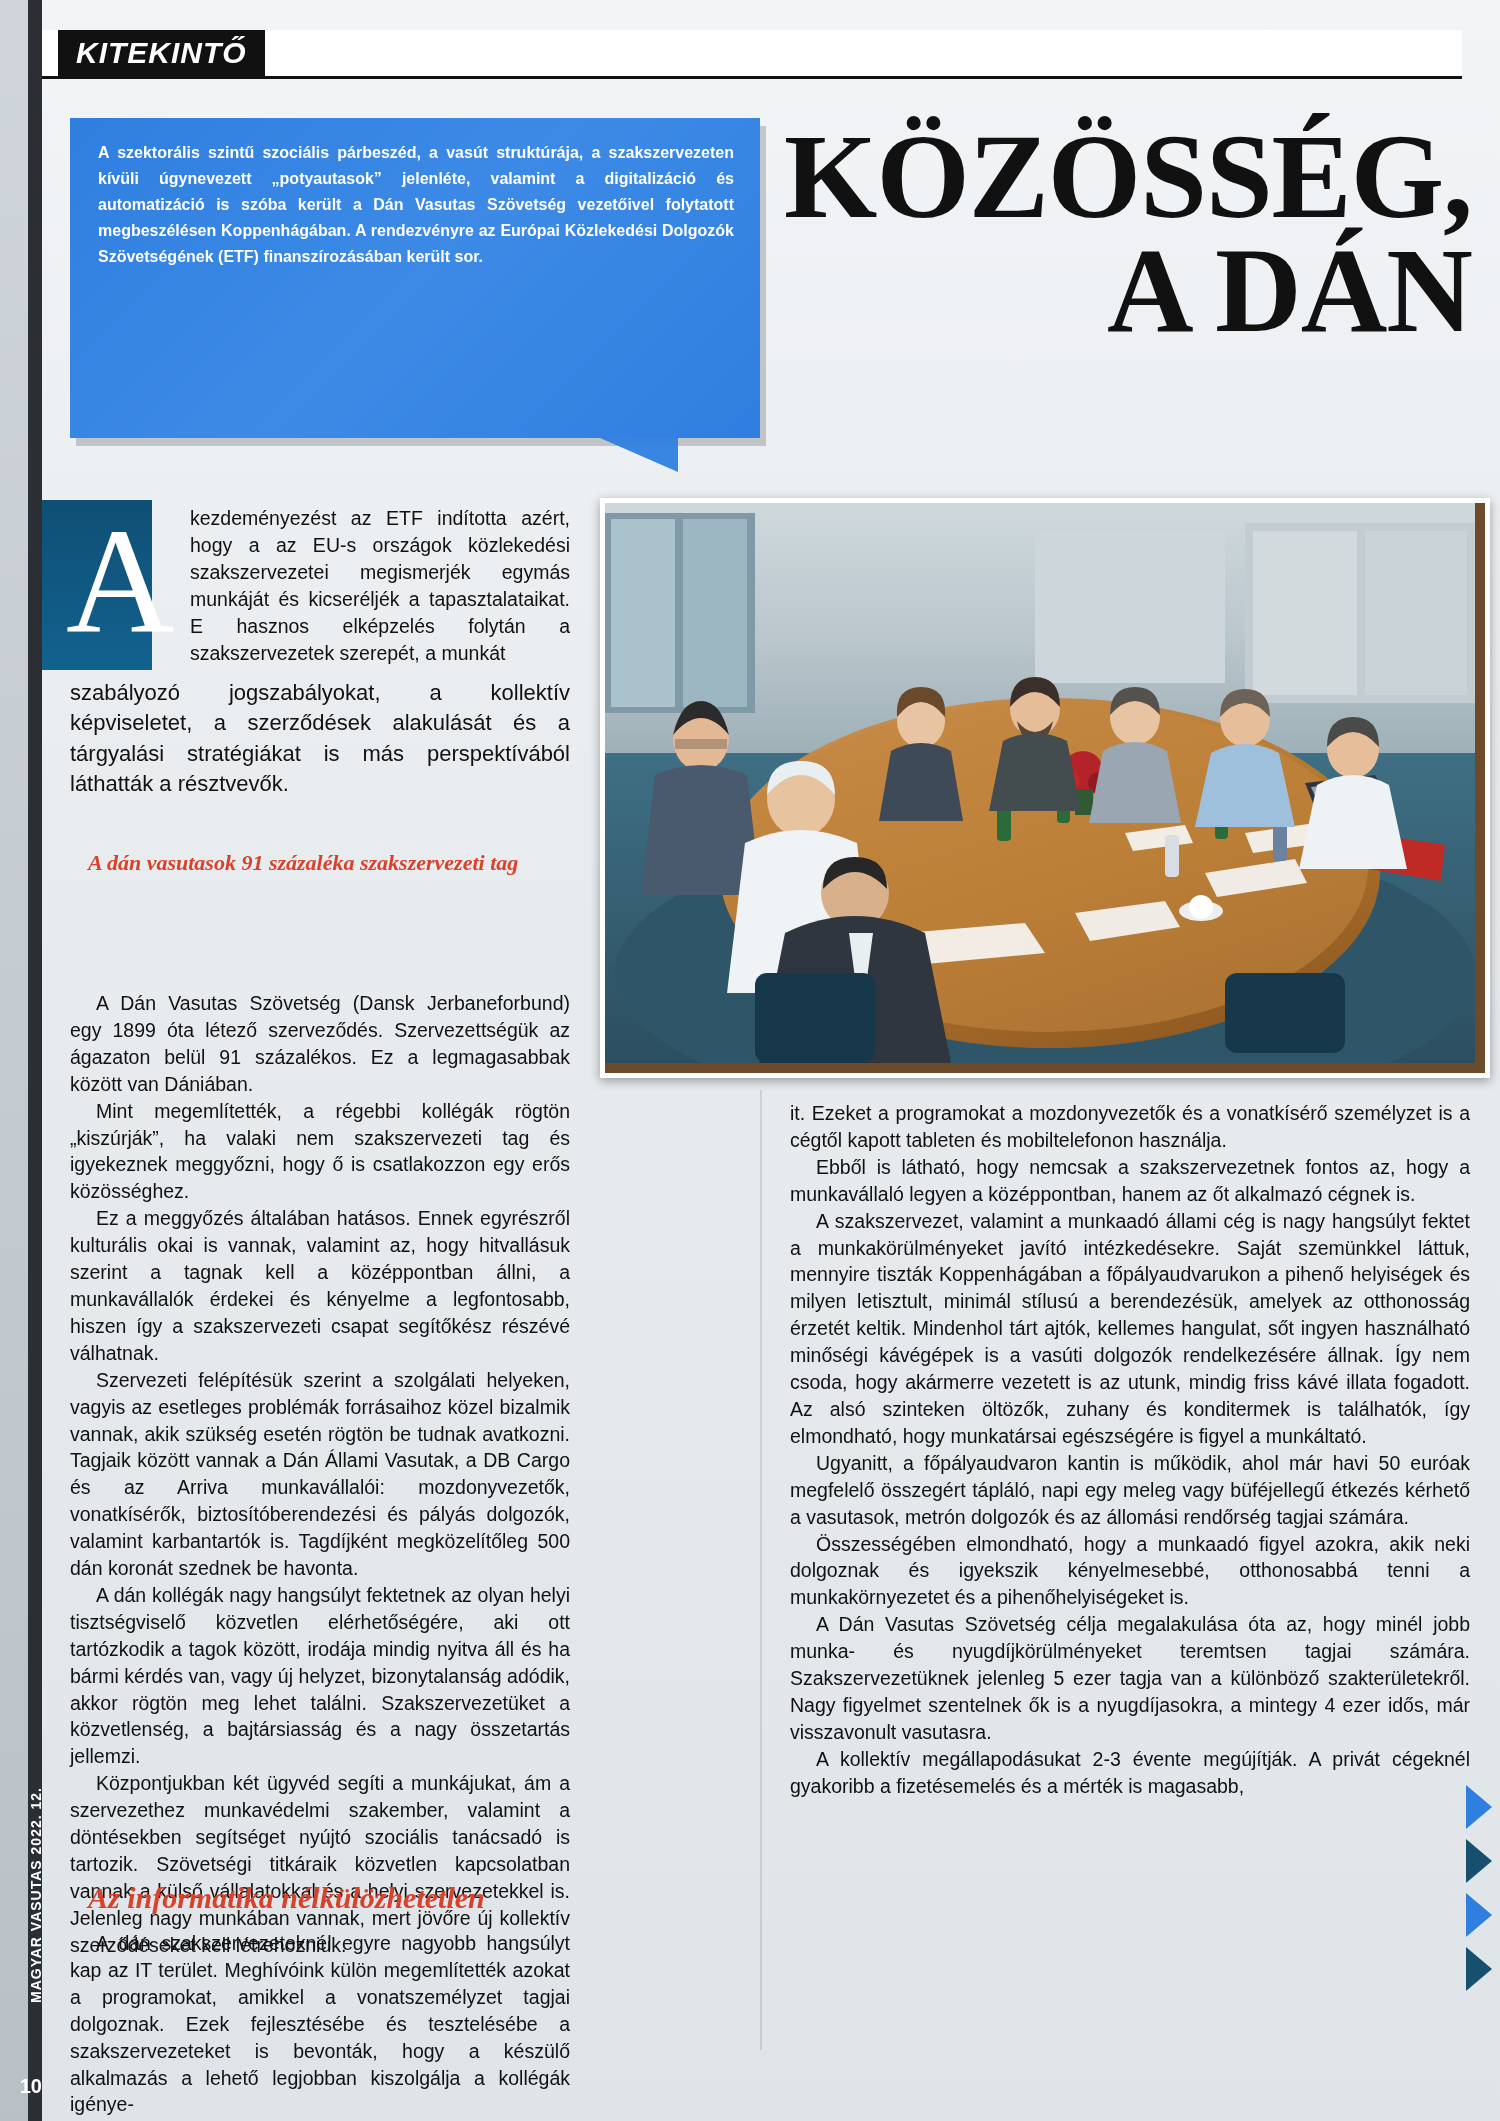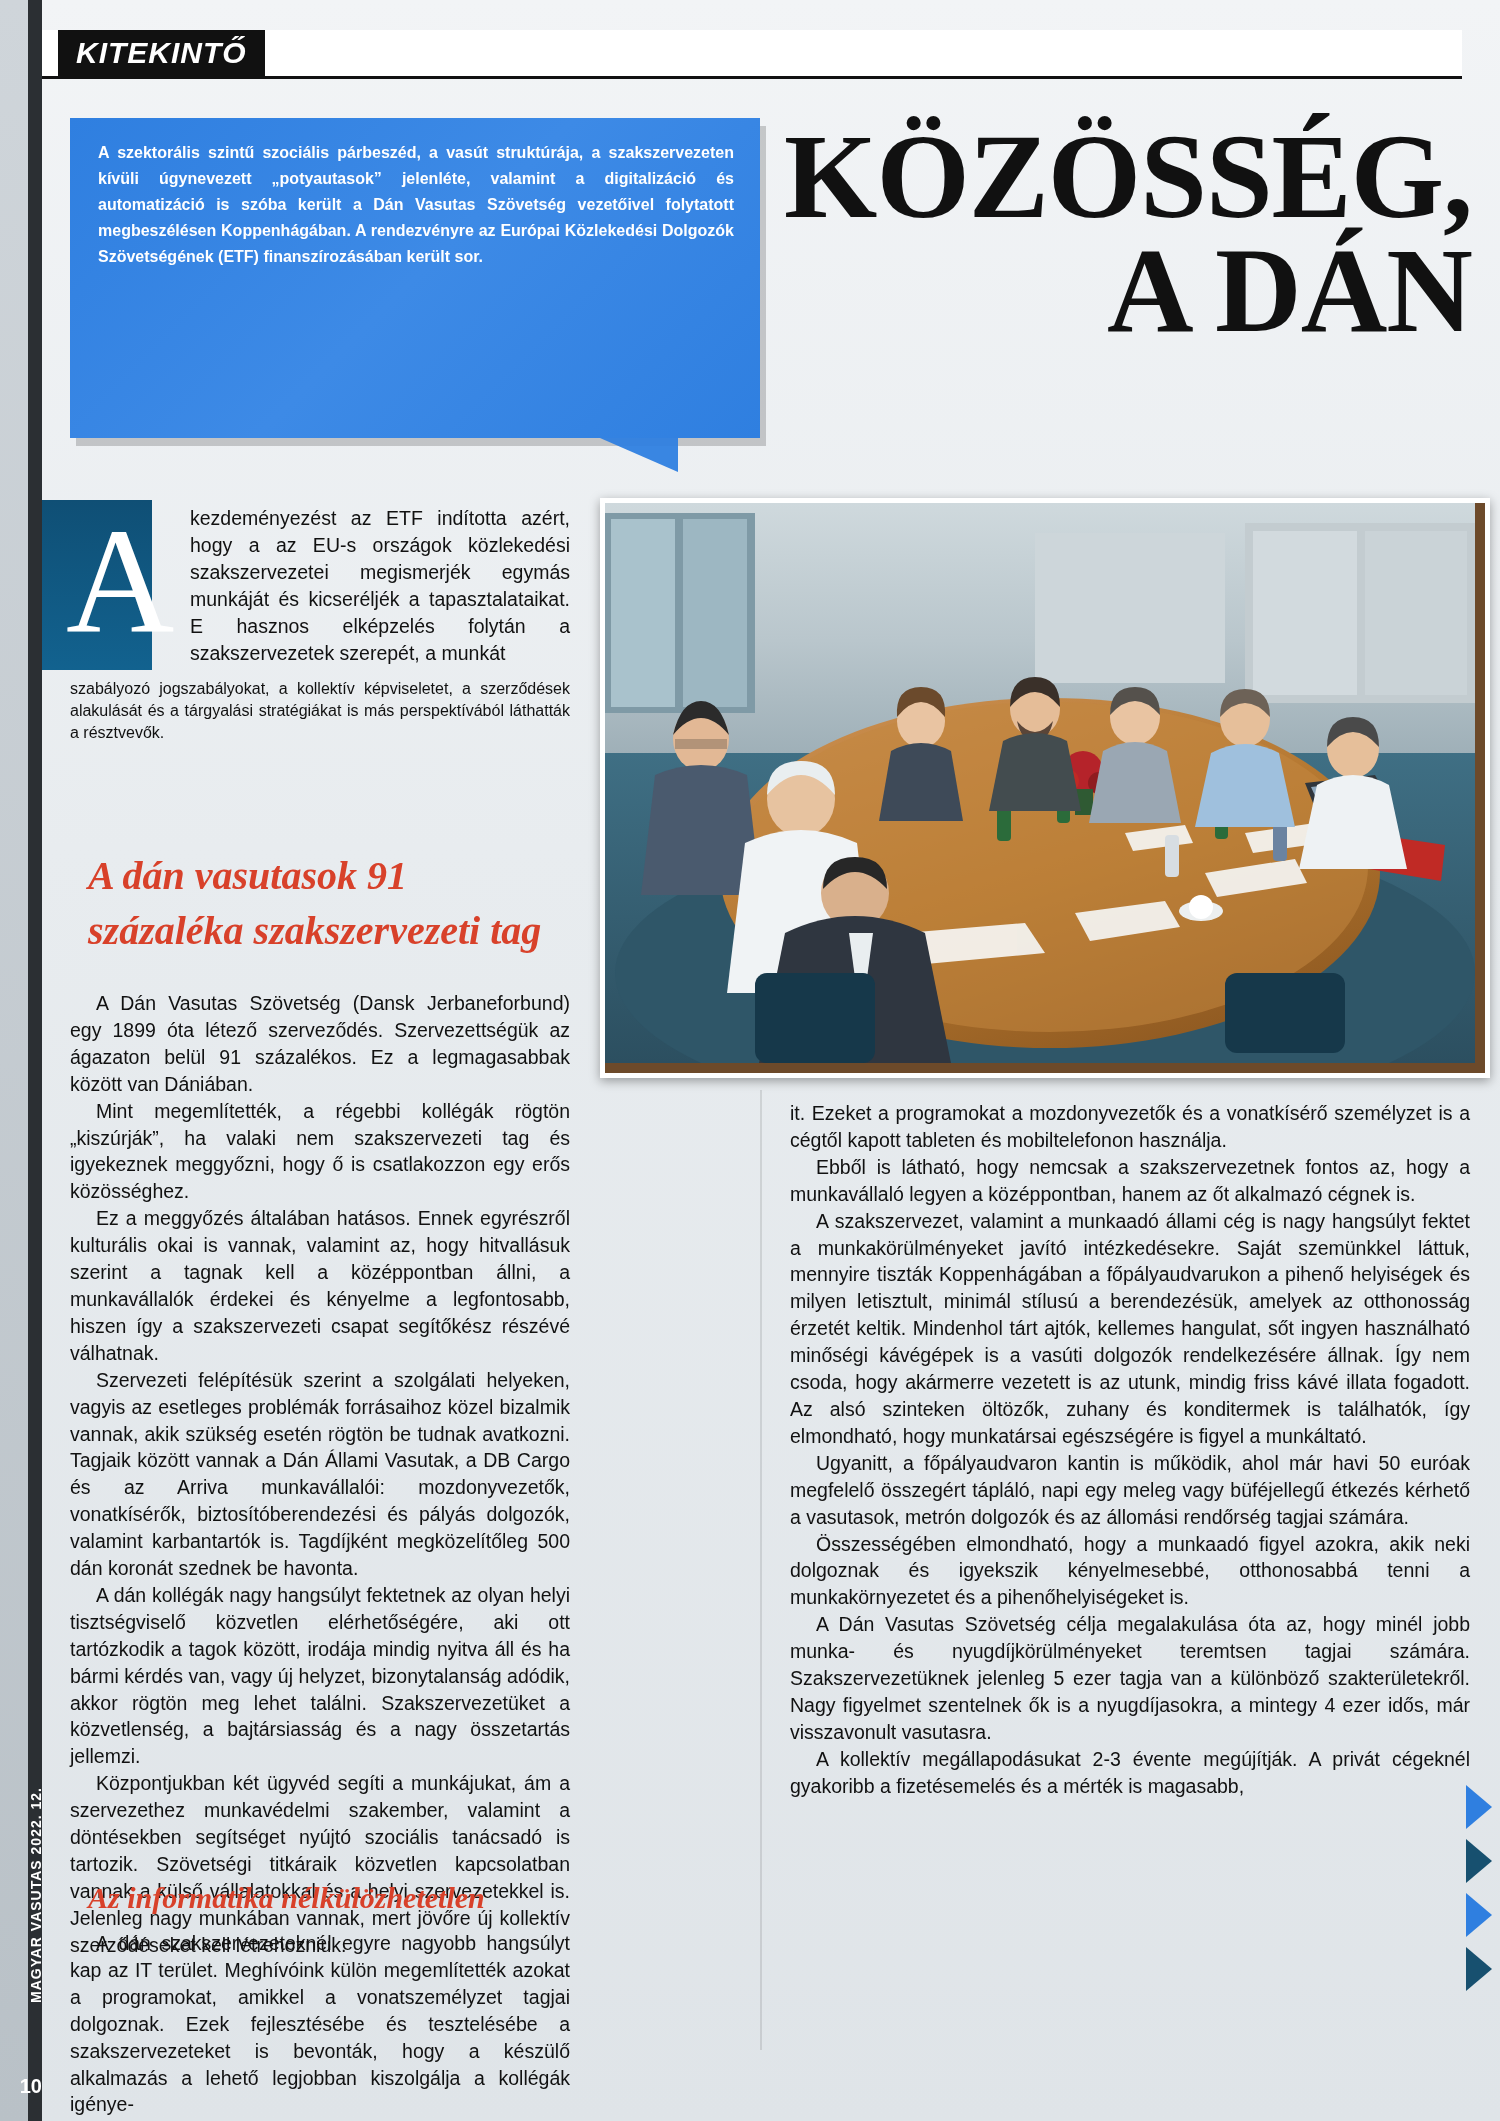--- a/index.html
+++ b/index.html
@@ -105,29 +105,29 @@
     font-family:"Liberation Sans", sans-serif;
   }
   .col p{margin:0 0 0 0;text-indent:26px;}
   .col p.noind{text-indent:0;}
   .intro{
     position:absolute;left:190px;top:505px;width:380px;
     font-size:19.5px;line-height:1.38;text-align:justify;color:#111;
   }
   .intro-wide{
     position:absolute;left:70px;top:678px;width:500px;
-    font-size:16px;line-height:1.38;text-align:justify;color:#111;
+    font-size:22px;line-height:1.38;text-align:justify;color:#111;
   }
   .sub-red{
     position:absolute;left:88px;top:848px;width:470px;
     color:#d8412a;
     font-family:"Liberation Serif", serif;
     font-style:italic;
     font-weight:bold;
-    font-size:40px;
+    font-size:22px;
     line-height:1.38;
   }
   .sub-red2{
     position:absolute;left:88px;top:1878px;width:490px;
     color:#d8412a;
     font-family:"Liberation Serif", serif;
     font-style:italic;
     font-weight:bold;
     font-size:30px;
     line-height:1.3;

